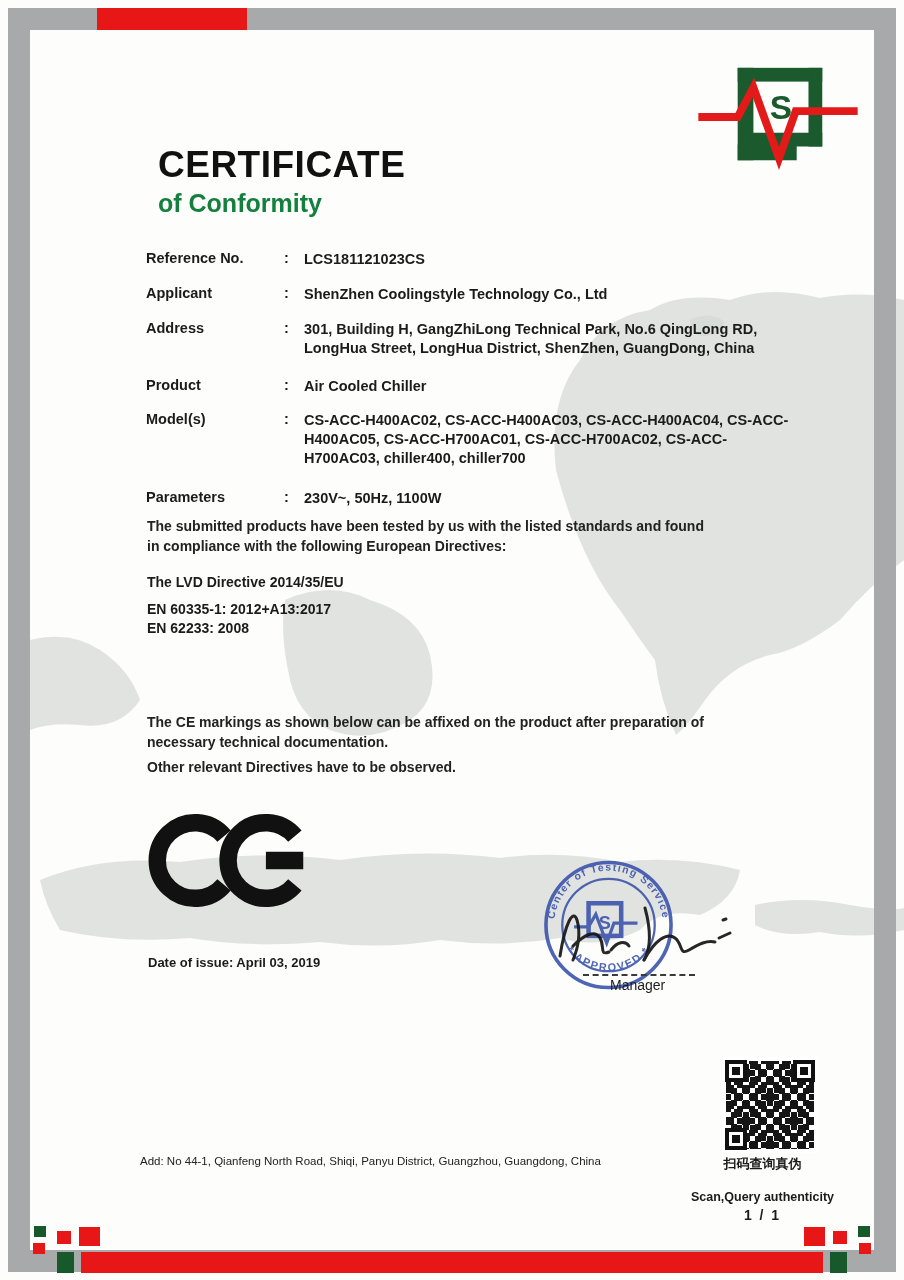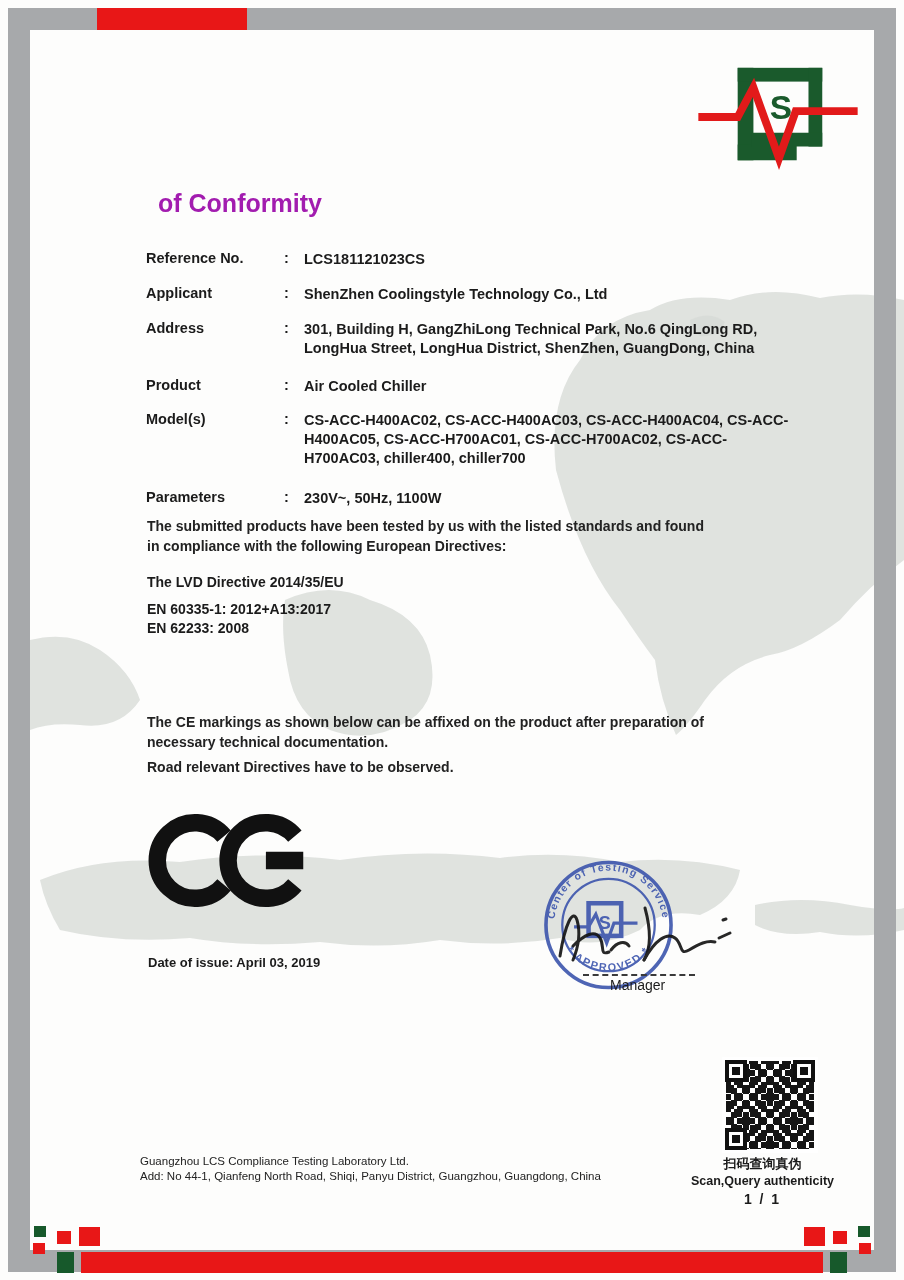--- a/index.html
+++ b/index.html
@@ -15,21 +15,21 @@
     position:absolute;left:8px;top:8px;width:888px;height:1264px;
     border:22px solid #a7a9ab;box-sizing:border-box;z-index:2;
   }
   .deco{position:absolute;z-index:4;}
   .red{background:#e81717;}
   .green{background:#17592b;}
   
   .logo{position:absolute;left:694px;top:58px;z-index:3;}
   
   .title{position:absolute;left:158px;top:144px;z-index:3;font-size:37px;font-weight:700;letter-spacing:.5px;color:#111;margin:0;}
-  .subtitle{position:absolute;left:158px;top:189px;z-index:3;font-size:25px;font-weight:700;color:#a21caf;margin:0;}
+  .subtitle{position:absolute;left:158px;top:189px;z-index:3;font-size:25px;font-weight:700;color:#15803d;margin:0;}
   
   .field-row{position:absolute;left:146px;width:660px;z-index:3;font-size:14.5px;font-weight:700;}
   .f-label{position:absolute;left:0;top:0;width:136px;}
   .f-colon{position:absolute;left:138px;top:0;}
   .f-value{position:absolute;left:158px;top:0;width:486px;line-height:19px;}
   
   .para{position:absolute;left:147px;z-index:3;font-size:14px;line-height:20px;color:#222;font-weight:bold;}
   .bold{font-weight:700;color:#1b1b1b;}
   
   .ce{position:absolute;left:148px;top:812px;z-index:3;}
@@ -47,21 +47,21 @@
       repeating-conic-gradient(#151515 0 25%, rgba(0,0,0,0) 0 50%),
       repeating-conic-gradient(#151515 0 25%, rgba(0,0,0,0) 0 50%);
     background-size:16px 16px,12px 12px;
     background-position:0 0,5px 9px;
   }
   .finder{position:absolute;width:22px;height:22px;border:4px solid #111;background:#fff;box-sizing:border-box;}
   .finder::after{content:"";position:absolute;inset:3px;background:#111;}
   .finder.tl{left:3px;top:3px;} .finder.tr{right:3px;top:3px;} .finder.bl{left:3px;bottom:3px;}
   .qr-captions{position:absolute;left:650px;top:1155px;width:225px;text-align:center;z-index:3;}
   .qr-cn{font-size:13px;font-weight:700;}
-  .qr-en{font-size:12.5px;font-weight:700;margin-top:1px;}
+  .qr-en{font-size:12.5px;font-weight:700;margin-top:17px;}
   .qr-page{font-size:14px;font-weight:700;margin-top:3px;letter-spacing:2px;}
   
   .footer{position:absolute;left:140px;top:1154px;width:565px;z-index:3;font-size:11.5px;line-height:14.5px;color:#222;}
 </style>
 </head>
 <body>
 
 <div class="page">
 
   <svg class="watermark" width="904" height="1280" viewBox="0 0 904 1280">
@@ -95,20 +95,21 @@
       <rect x="44" y="10" width="16" height="94"></rect>
       <rect x="44" y="88" width="60" height="16"></rect>
       <rect x="44" y="10" width="86" height="14"></rect>
       <rect x="116" y="10" width="14" height="80"></rect>
       <rect x="58" y="76" width="72" height="14"></rect>
     </g>
     <text x="88" y="62" text-anchor="middle" font-size="34" font-weight="700" fill="#1a5a2c">S</text>
     <polyline points="4,60 44,60 60,30 86,102 103,54 166,54" fill="none" stroke="#e21a1a" stroke-width="8"></polyline>
   </svg>
 
+  <h1 class="title">CERTIFICATE</h1>
   <h2 class="subtitle">of Conformity</h2>
 
   <div class="field-row" style="top:250px">
     <span class="f-label">Reference No.</span>
     <span class="f-colon">:</span>
     <span class="f-value">LCS181121023CS</span>
   </div>
   <div class="field-row" style="top:285px">
     <span class="f-label">Applicant</span>
     <span class="f-colon">:</span>
@@ -133,21 +134,21 @@
     <span class="f-label">Parameters</span>
     <span class="f-colon">:</span>
     <span class="f-value">230V~, 50Hz, 1100W</span>
   </div>
 
   <div class="para" style="top:516px;width:566px">The submitted products have been tested by us with the listed standards and found in compliance with the following European Directives:</div>
   <div class="para bold" style="top:572px">The LVD Directive 2014/35/EU</div>
   <div class="para bold" style="top:600px;line-height:19px">EN 60335-1: 2012+A13:2017</div>
   <div class="para bold" style="top:619px;line-height:19px">EN 62233: 2008</div>
   <div class="para" style="top:712px;width:566px">The CE markings as shown below can be affixed on the product after preparation of necessary technical documentation.</div>
-  <div class="para" style="top:757px;width:600px">Road relevant Directives have to be observed.</div>
+  <div class="para" style="top:757px;width:600px">Other relevant Directives have to be observed.</div>
 
   <svg class="ce" width="165" height="97" viewBox="0 0 340 200" aria-label="CE">
     <g fill="none" stroke="#111" stroke-width="36">
       <path d="M 156.75 150.15 A 78 78 0 1 1 156.75 49.85"></path>
       <path d="M 302.75 150.15 A 78 78 0 1 1 302.75 49.85"></path>
       <path d="M 243 100 H 320"></path>
     </g>
   </svg>
 
   <div class="date-line">Date of issue: April 03, 2019</div>
@@ -194,17 +195,16 @@
     <div class="finder tr"></div>
     <div class="finder bl"></div>
   </div>
   <div class="qr-captions">
     <div class="qr-cn">扫码查询真伪</div>
     <div class="qr-en">Scan,Query authenticity</div>
     <div class="qr-page">1 / 1</div>
   </div>
 
   <div class="footer">
-    <div>Guangzhou LCS Compliance Testing Laboratory Ltd.</div>
     <div>Add: No 44-1, Qianfeng North Road, Shiqi, Panyu District, Guangzhou, Guangdong, China</div>
   </div>
 
 </div>
 
 </body></html>

